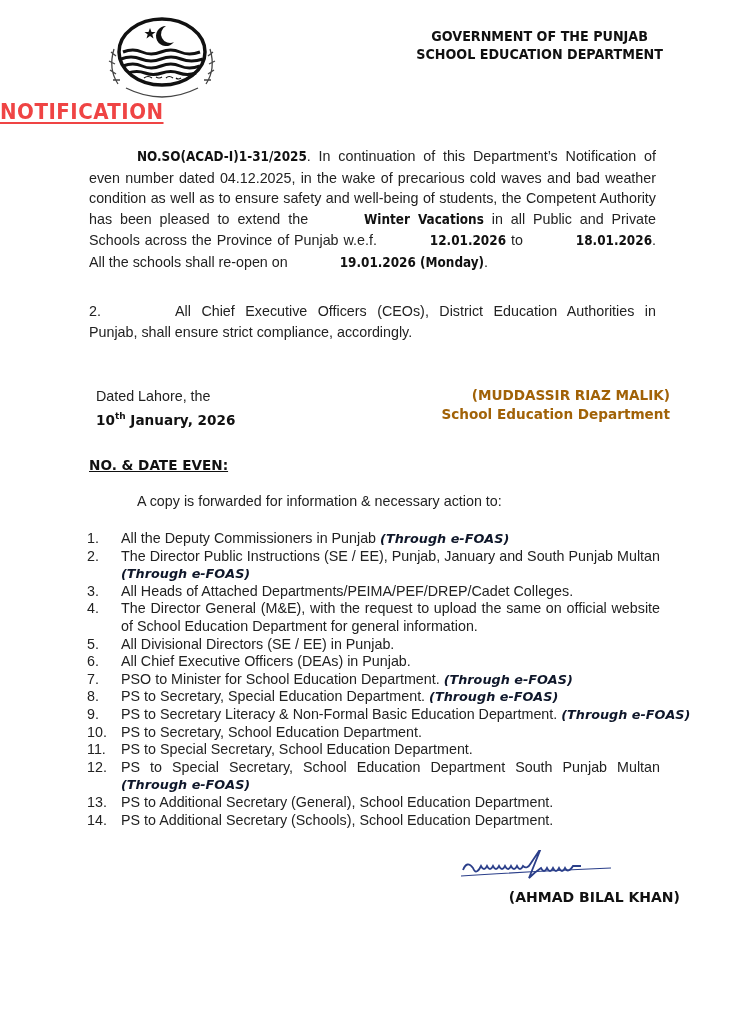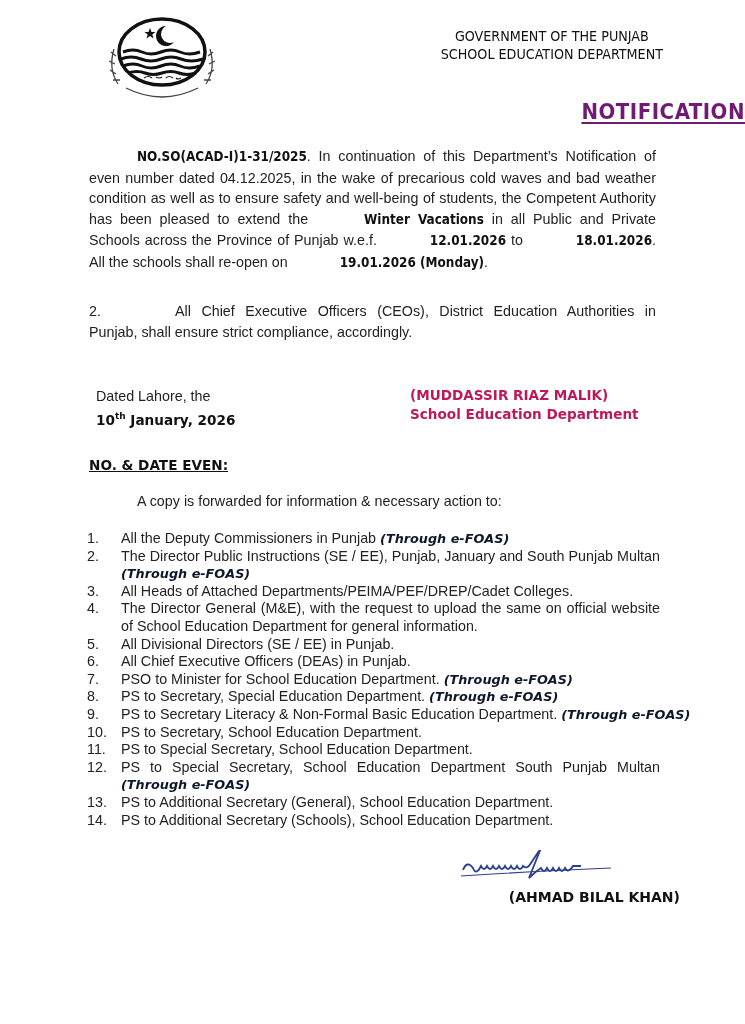--- a/index.html
+++ b/index.html
@@ -1,33 +1,33 @@
 <!DOCTYPE html>
 <html><head>
 <meta charset="utf-8">
 <style>
   html, body { margin: 0; padding: 0; background: #ffffff; }
   body { width: 745px; height: 1024px; position: relative; overflow: hidden;
          font-family: "DejaVu Sans Condensed", "Liberation Sans", sans-serif; color: #1a1a1a; }
   .abs { position: absolute; }
   .logo { left: 106px; top: 14px; width: 112px; height: 86px; }
-  .hdr { right: 82px; top: 27px; text-align: center; font-weight: normal; font-size: 14.2px; line-height: 18px; color: #111; }
-  .title { left: 0; width: 745px; top: 99px; text-align: right; font-weight: bold; font-size: 22px;
-           letter-spacing: 0.5px; text-decoration: underline; text-decoration-thickness: 2px; text-underline-offset: 3px; color: #701a75; }
+  .hdr { right: 82px; top: 27px; text-align: center; font-weight: bold; font-size: 14.2px; line-height: 18px; color: #111; }
+  .title { left: 0; width: 745px; top: 99px; text-align: left; font-weight: bold; font-size: 22px;
+           letter-spacing: 0.5px; text-decoration: underline; text-decoration-thickness: 2px; text-underline-offset: 3px; color: #ef4444; }
   .para { left: 89px; width: 567px; font-size: 14.3px; line-height: 20.5px; text-align: justify; color: #222;
           font-family: "Liberation Sans Narrow", "Liberation Sans", sans-serif; font-stretch: condensed; }
   .para b { font-family: "DejaVu Sans", sans-serif; font-size: 13.4px; color: #111; margin-left: 48px; }
   .p1 { top: 146px; }
   .p2 { top: 301px; }
   .p2 .num { display: inline-block; width: 86px; }
   .dated { left: 96px; top: 386px; font-size: 14.3px; line-height: 20px; font-family: "Liberation Sans", sans-serif; color: #222; }
   .dated b { font-family: "DejaVu Sans", sans-serif; font-size: 13.6px; color: #111; }
   .dated sup { font-size: 9px; }
-  .sign1 { left: 410px; top: 386px; width: 260px; text-align: left; font-weight: bold; font-size: 13.6px; line-height: 19px;
-           font-family: "DejaVu Sans", sans-serif; color: #be185d; }
+  .sign1 { left: 410px; top: 386px; width: 260px; text-align: right; font-weight: bold; font-size: 13.6px; line-height: 19px;
+           font-family: "DejaVu Sans", sans-serif; color: #a16207; }
   .nodate { left: 89px; top: 457px; font-weight: bold; font-size: 13.6px; text-decoration: underline; font-family: "DejaVu Sans", sans-serif; color: #111; text-align: center; }
   .copy { left: 137px; top: 493px; font-size: 14.3px; font-family: "Liberation Sans", sans-serif; color: #222; }
   .list { left: 85px; top: 530px; width: 575px; margin: 0; padding: 0; list-style: none;
           font-family: "Liberation Sans", sans-serif; font-size: 14.3px; line-height: 17.6px; color: #222; }
   .list li { display: flex; }
   .list .n { width: 34px; flex: none; padding-left: 2px; }
   .list .t { flex: 1; text-align: justify; }
   .foas { color: #0f172a; font-style: italic; font-weight: bold; font-family: "DejaVu Sans", sans-serif; font-size: 12.8px; }
   .sig { left: 458px; top: 850px; width: 170px; height: 40px; }
   .sign2 { left: 440px; top: 888px; width: 240px; text-align: center; line-height: 19px; }

